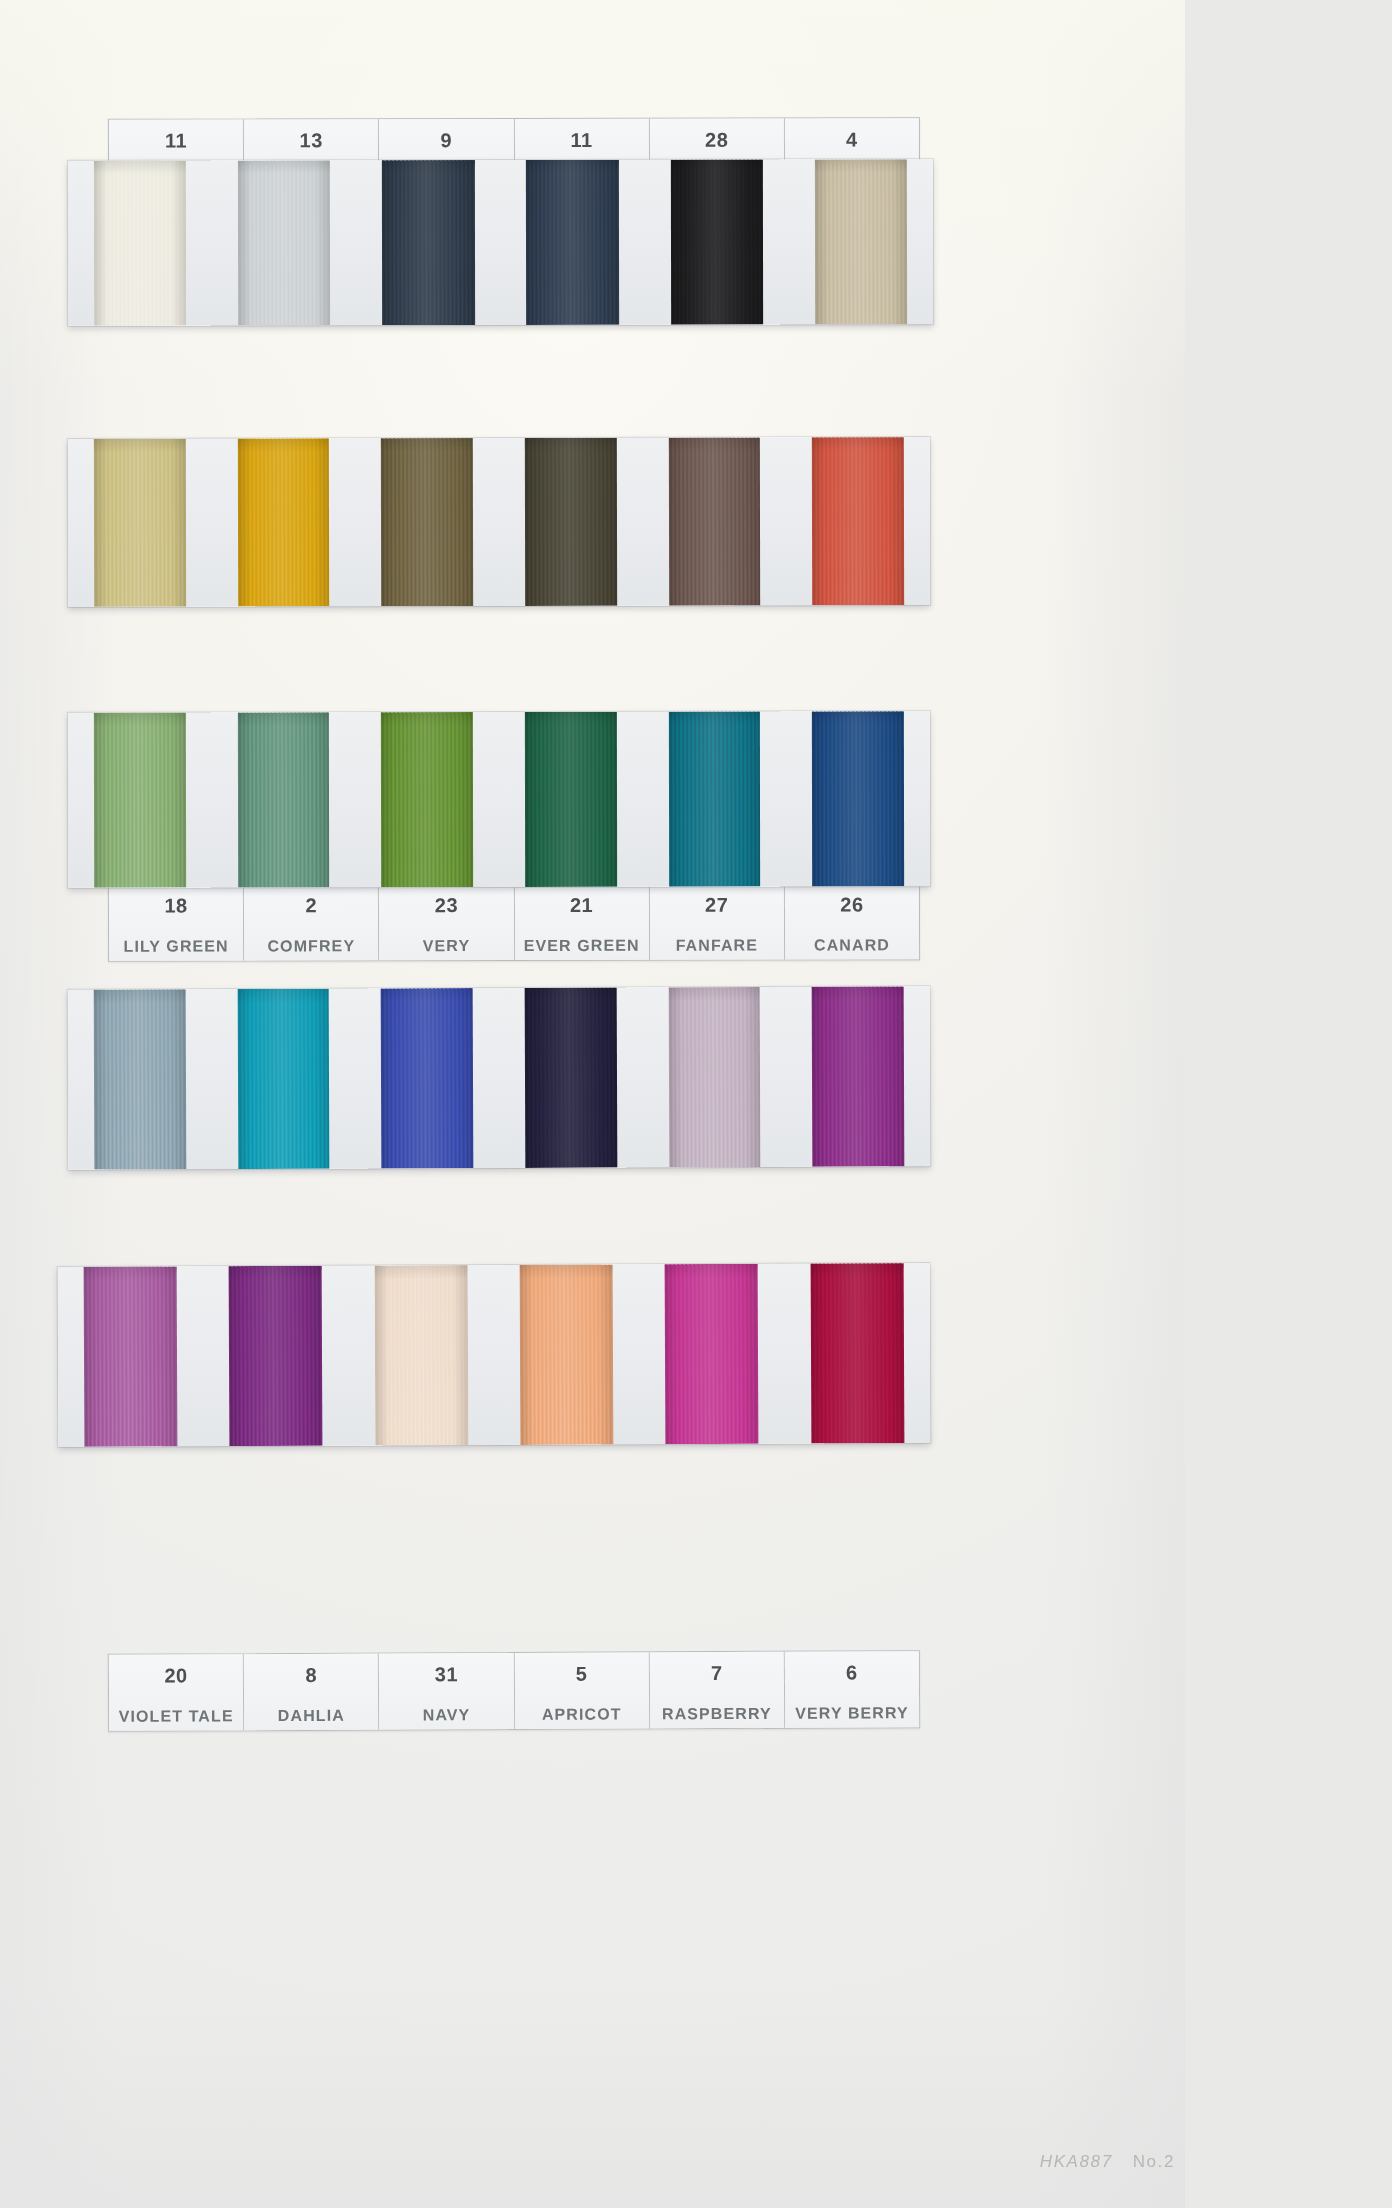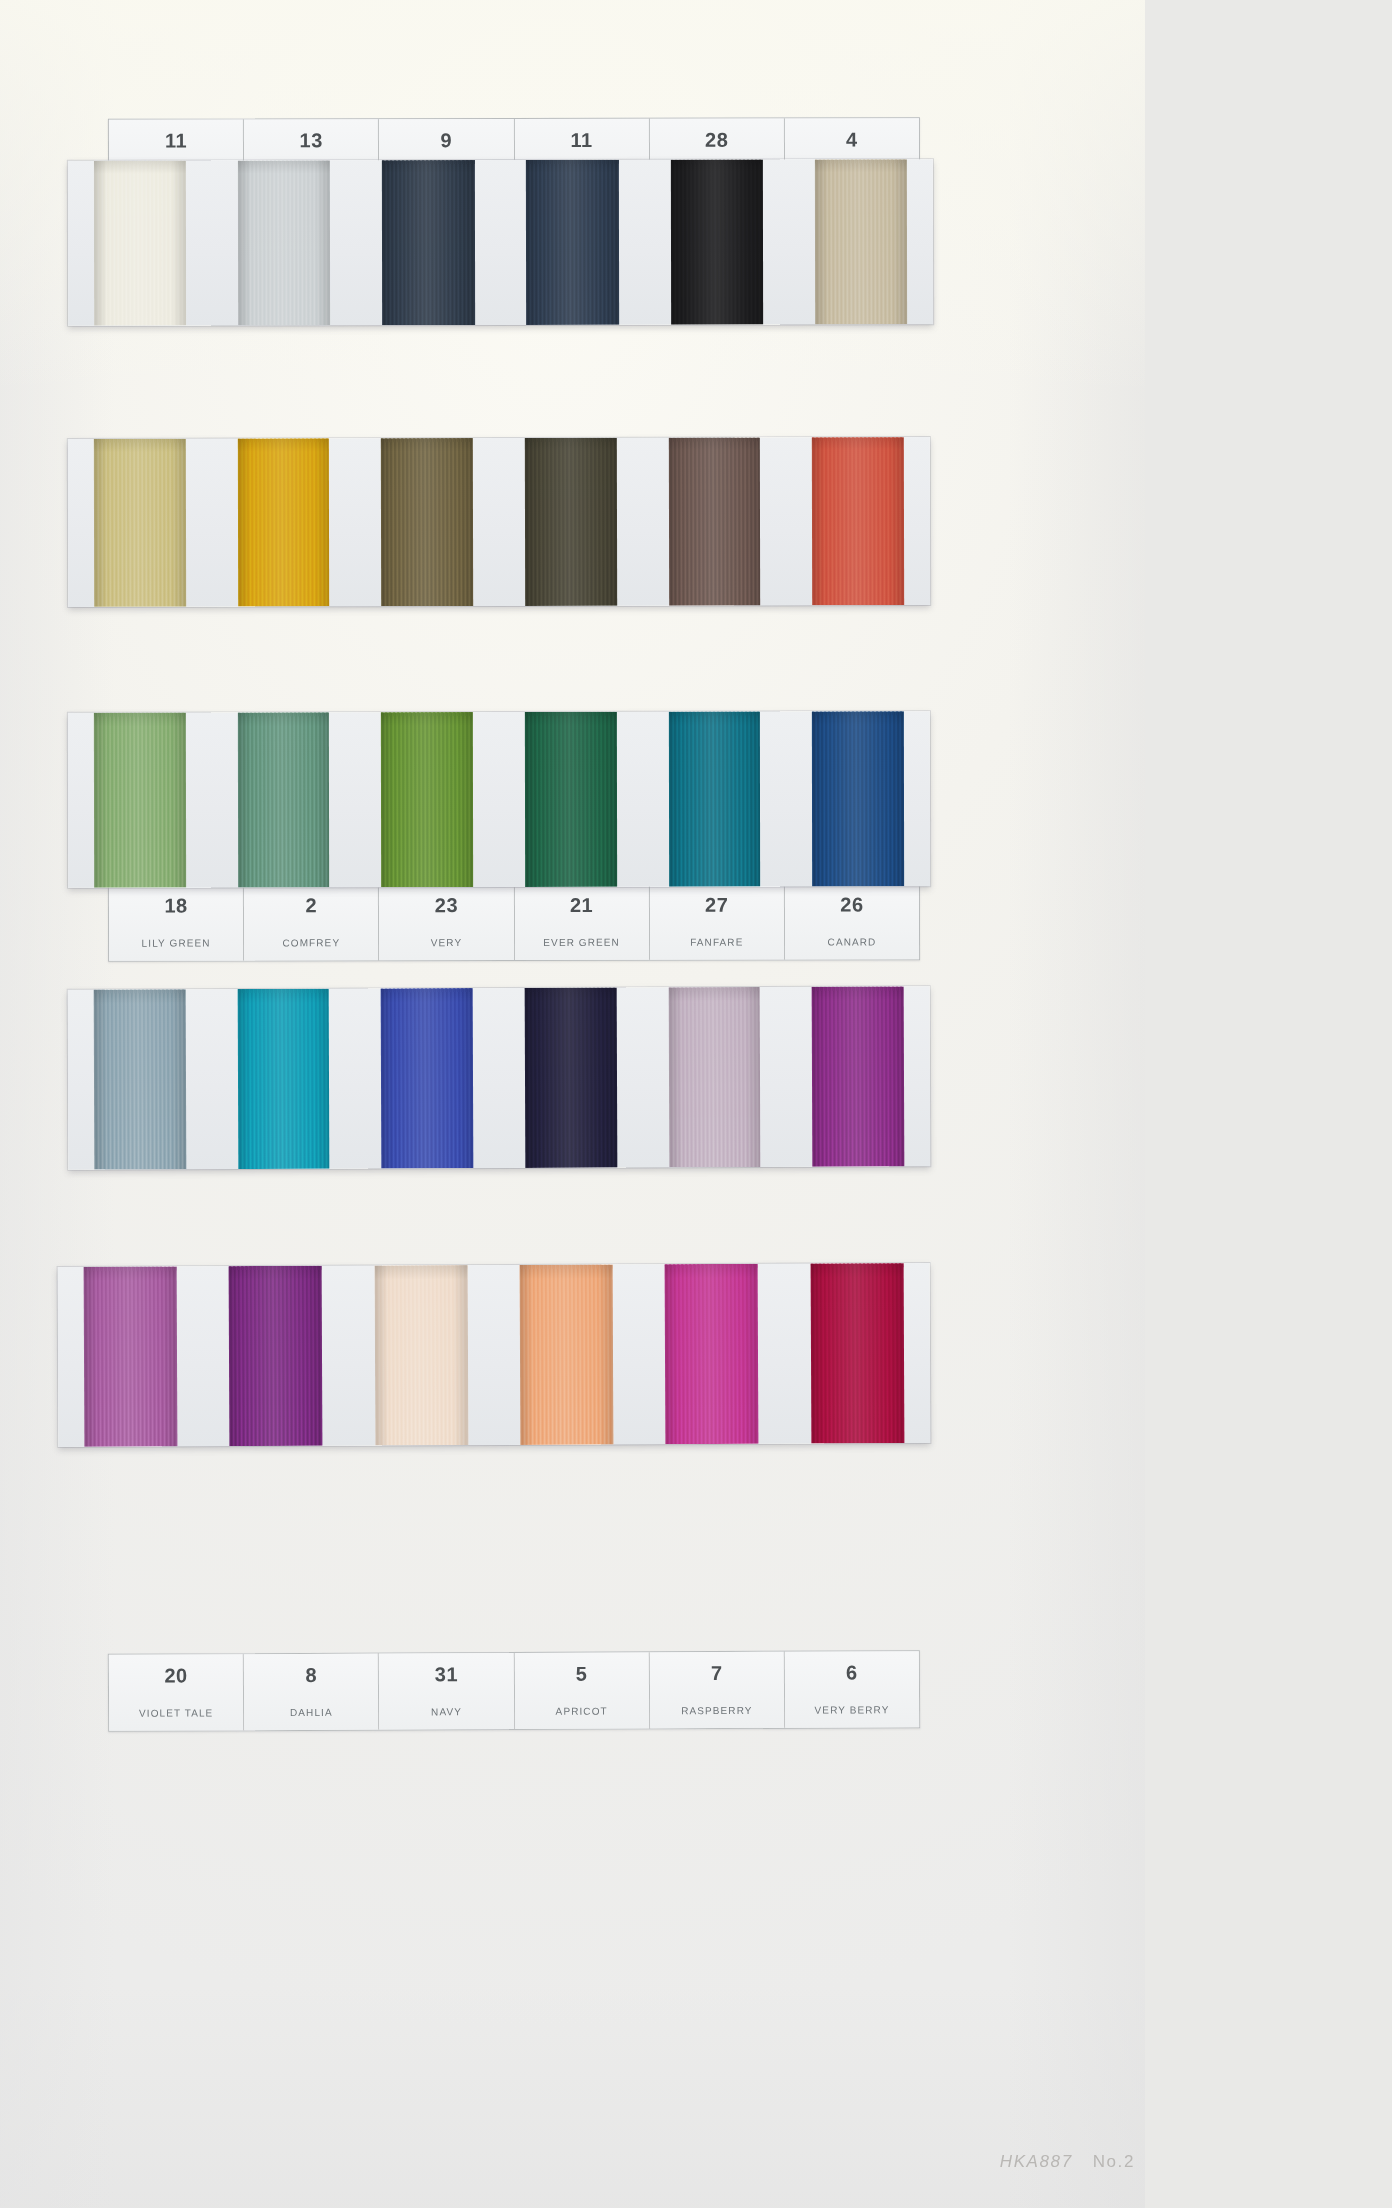--- a/index.html
+++ b/index.html
@@ -9,20 +9,21 @@
     background: #e9e9e7;
   }
   #page {
     position: relative;
     width: 1145px;
     height: 2208px;
     overflow: hidden;
     font-family: "Liberation Sans", sans-serif;
     background:
       radial-gradient(ellipse 120% 80% at 48% 12%, #fbfaf4 0%, #f4f3ee 42%, #ececeb 100%);
+    padding-left: 40px;
   }
   
   #paper-shade {
     position: absolute;
     inset: 0;
     pointer-events: none;
     background:
       linear-gradient(180deg, rgba(250,249,240,0.85) 0%, rgba(255,255,255,0) 18%),
       linear-gradient(90deg, rgba(228,228,228,0.55) 0%, rgba(255,255,255,0) 10%, rgba(255,255,255,0) 88%, rgba(224,224,224,0.5) 100%),
       linear-gradient(0deg, rgba(226,226,226,0.55) 0%, rgba(255,255,255,0) 10%);
@@ -53,22 +54,22 @@
   .label-cell:last-child { border-right: none; }
   .code {
     font-size: 20px;
     font-weight: bold;
     color: #4c5053;
     letter-spacing: 0.5px;
     line-height: 1;
   }
   .name {
     margin-top: 22px;
-    font-size: 10px;
-    font-weight: normal;
+    font-size: 16px;
+    font-weight: bold;
     color: #6e7478;
     letter-spacing: 1.1px;
     white-space: nowrap;
     text-align: right;
   }
 
   
   .thread-card {
     position: absolute;
     background: linear-gradient(180deg, #eef0f2 0%, #e9ebee 55%, #e4e7ea 100%);

